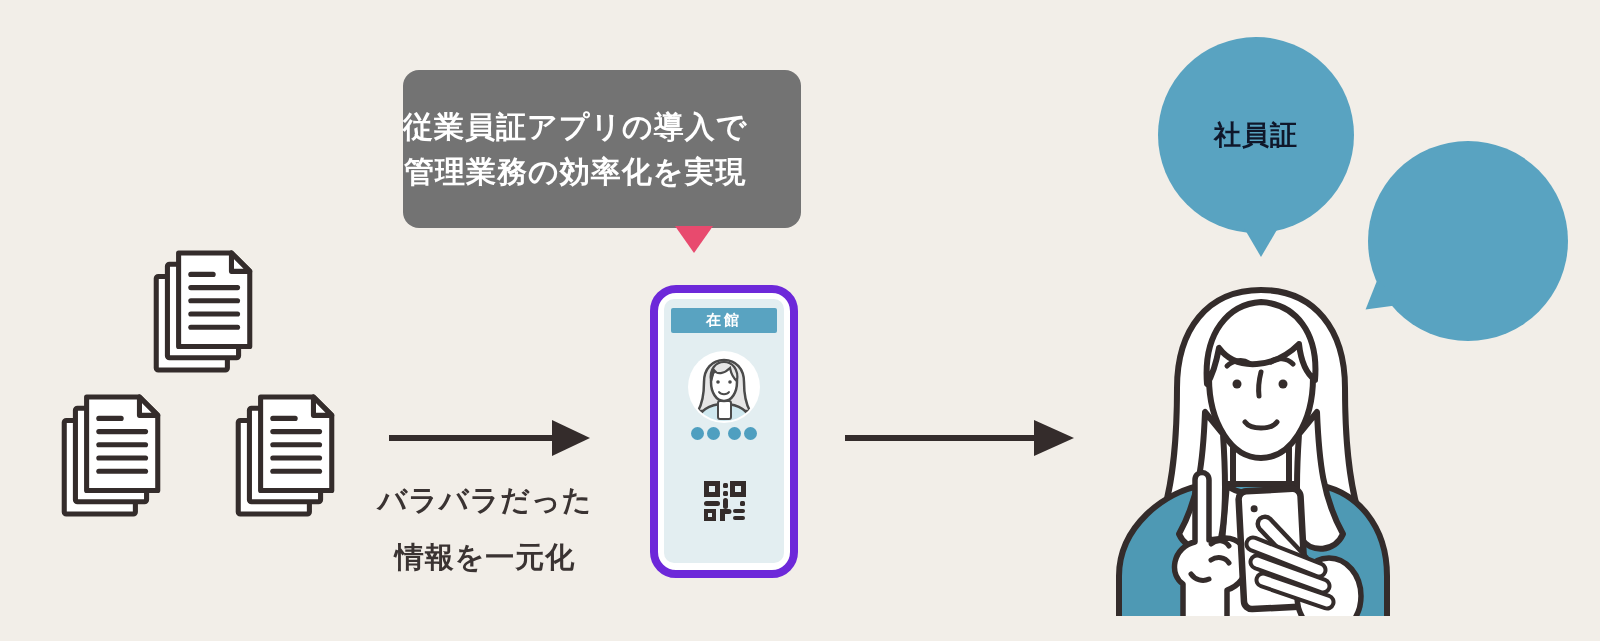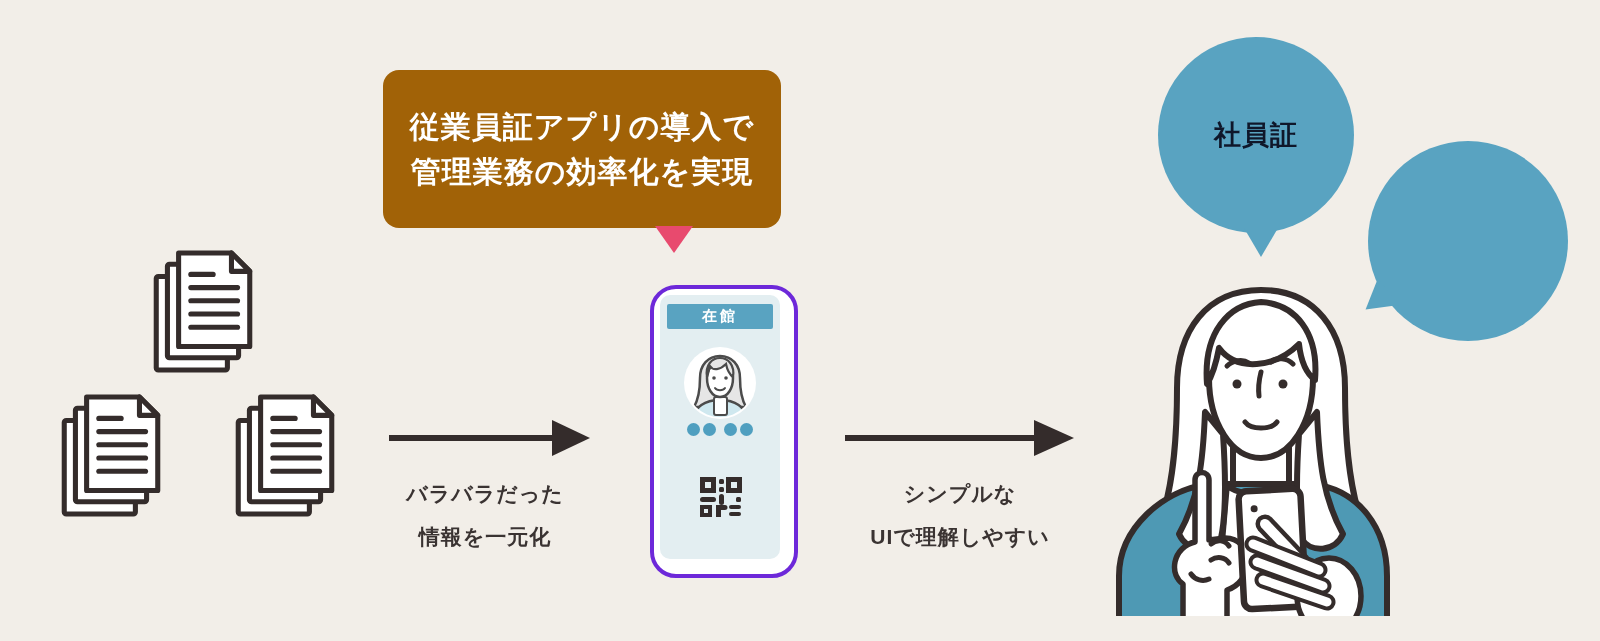--- a/index.html
+++ b/index.html
@@ -7,43 +7,43 @@
     position:relative;width:1600px;height:641px;overflow:hidden;
     background:#F2EEE8;
     font-family:"Liberation Sans","DejaVu Sans",sans-serif;
   }
   .abs{position:absolute;}
   
   .doc-stack{width:102px;height:124px;}
   
   .arrow svg{display:block;}
   .arrow-caption{
-    color:#3A3332;font-weight:700;font-size:21px;line-height:43px;
+    color:#3A3332;font-weight:700;font-size:29px;line-height:57px;
     text-align:center;white-space:pre-line;letter-spacing:1px;
   }
   
   .callout{
-    left:383px;top:70px;width:398px;height:158px;
-    background:#a16207;border-radius:16px;
-    display:flex;align-items:center;justify-content:center;
+    left:403px;top:70px;width:398px;height:158px;
+    background:#737373;border-radius:16px;
+    display:flex;align-items:center;
   }
   .callout-text{
     color:#fff;font-weight:700;font-size:30px;line-height:45px;
     text-align:center;white-space:pre-line;letter-spacing:1px;
   }
   .callout-tail{
     position:absolute;left:272px;top:100%;margin-top:-2px;
     width:0;height:0;
     border-left:19px solid transparent;border-right:19px solid transparent;
     border-top:27px solid #E84A6E;
   }
   
   .phone{
     left:650px;top:285px;width:148px;height:293px;box-sizing:border-box;
-    background:#fff;border:4px solid #6d28d9;border-radius:26px;
+    background:#fff;border:8px solid #6d28d9;border-radius:26px;
   }
   .phone-screen{
     position:absolute;left:6px;top:6px;width:120px;height:264px;
     background:#E3EEF1;border-radius:10px;
   }
   .phone-header{
     position:absolute;left:7px;top:9px;width:106px;height:25px;
     background:#59A3C1;border-radius:2px;
     display:flex;align-items:center;justify-content:center;
     color:#fff;font-size:15px;font-weight:700;letter-spacing:3px;
@@ -130,22 +130,20 @@
   </div>
   <div class="abs arrow-caption" style="left:365px;top:472px;width:240px">バラバラだった
 情報を一元化</div>
 
   <div class="abs arrow" style="left:842px;top:419px">
     <svg width="234" height="38">
       <line x1="3" y1="19" x2="198" y2="19" stroke="#342C2B" stroke-width="6"></line>
       <polygon points="192,1 192,37 232,19" fill="#342C2B"></polygon>
     </svg>
   </div>
-  <div class="abs arrow-caption" style="left:828px;top:472px;width:264px">シンプルな
-UIで理解しやすい</div>
 
   <div class="abs callout">
     <div class="callout-text">従業員証アプリの導入で
 管理業務の効率化を実現</div>
     <div class="callout-tail"></div>
   </div>
 
   <div class="abs phone">
     <div class="phone-screen">
       <div class="phone-header">在館</div>

